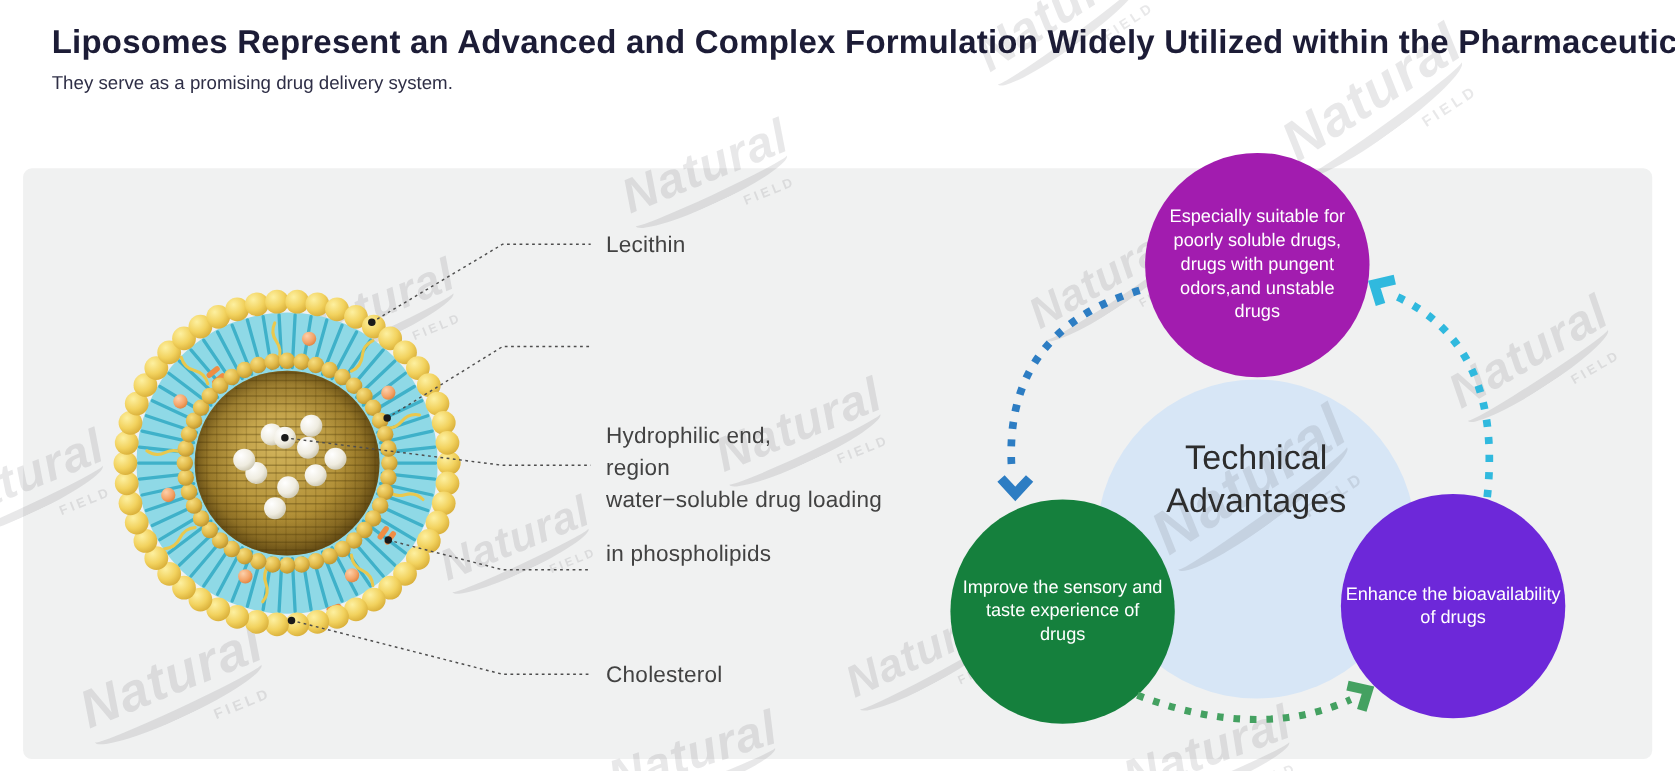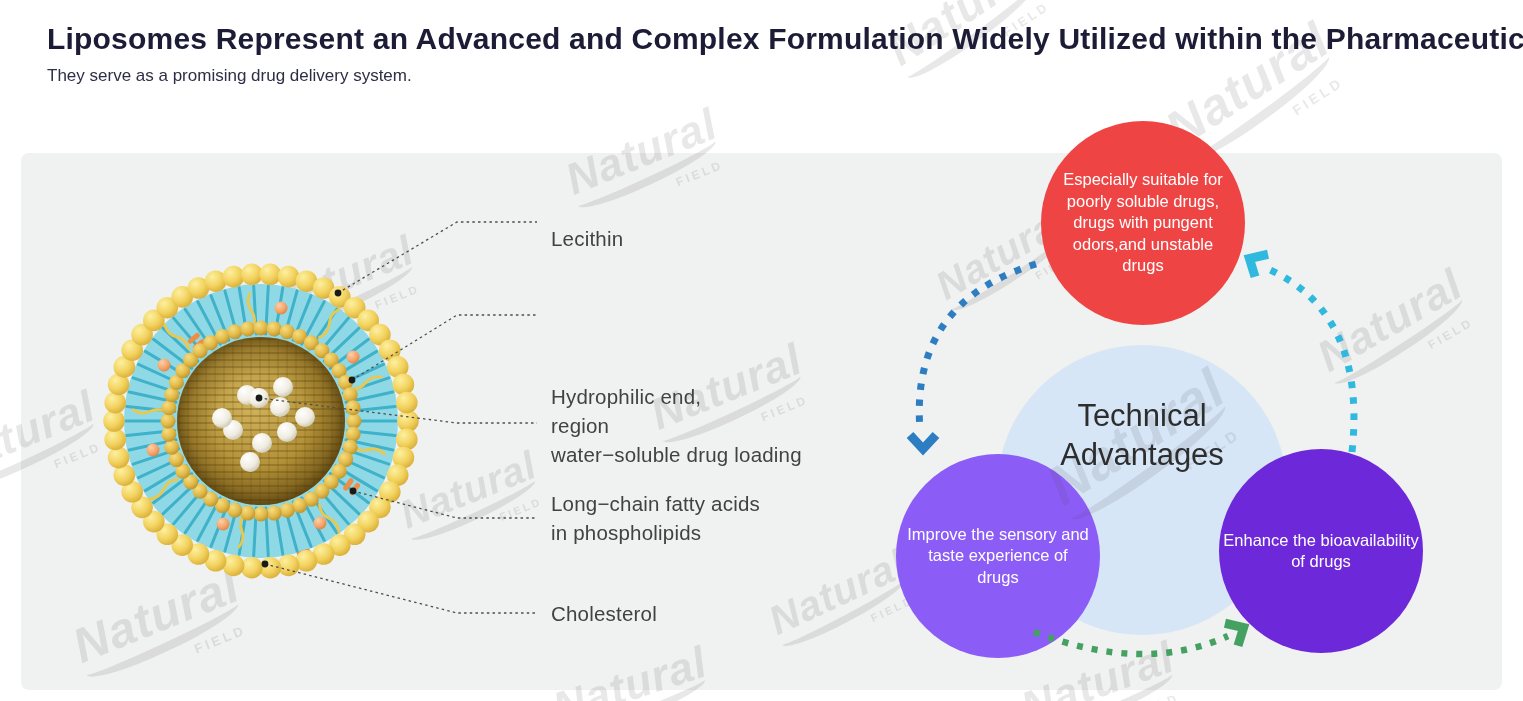--- a/index.html
+++ b/index.html
@@ -37,22 +37,22 @@
   .gfx{position:absolute; left:0; top:0; z-index:2; pointer-events:none;}
   .gfx-arrows{position:absolute; left:0; top:0; z-index:3; pointer-events:none;}
   
   .lipo-label{
     position:absolute; left:551px; z-index:5;
     font-size:20.5px; line-height:29px; color:#424242; letter-spacing:.2px; white-space:nowrap;
   }
   
   .circle{position:absolute; border-radius:50%; display:flex; align-items:center; justify-content:center; text-align:center;}
   .circle-center{left:997px; top:345px; width:290px; height:290px; background:#d7e6f6; z-index:2;}
-  .circle-top{left:1041px; top:121px; width:204px; height:204px; background:#ef4444; z-index:3;}
-  .circle-left{left:896px; top:454px; width:204px; height:204px; background:#8b5cf6; z-index:3;}
+  .circle-top{left:1041px; top:139px; width:204px; height:204px; background:#a21caf; z-index:3;}
+  .circle-left{left:864px; top:454px; width:204px; height:204px; background:#15803d; z-index:3;}
   .circle-right{left:1219px; top:449px; width:204px; height:204px; background:#6d28d9; z-index:3;}
   .circle-text{color:#ffffff; font-size:16.5px; line-height:21.5px;}
   .circle-top .circle-text{width:186px;}
   .circle-left .circle-text{width:182px;}
   .circle-right .circle-text{width:202px;}
   .tech-title{
     position:absolute; left:997px; top:396px; width:290px; z-index:5;
     text-align:center; font-size:31px; font-weight:normal; line-height:39px; color:#2d2d2d;
   }
 </style>
@@ -429,32 +429,31 @@
 
   <g fill="#1a1a1a">
     <circle cx="338" cy="293" r="3.4"></circle>
     <circle cx="352" cy="380" r="3.4"></circle>
     <circle cx="259" cy="398" r="3.4"></circle>
     <circle cx="353" cy="491" r="3.4"></circle>
     <circle cx="265" cy="564" r="3.4"></circle>
   </g>
 </svg>
 
-<div class="lipo-label" style="top:224px">
+<div class="lipo-label" style="top:208px">
   <div>Lecithin</div>
 </div>
 <div class="lipo-label" style="top:287px">
 </div>
 <div class="lipo-label" style="top:382px">
   <div>Hydrophilic end,</div>
   <div>region</div>
   <div>water−soluble drug loading</div>
 </div>
 <div class="lipo-label" style="top:489px">
-  <div>Long−chain fatty acids</div>
   <div>in phospholipids</div>
 </div>
 <div class="lipo-label" style="top:599px">
   <div>Cholesterol</div>
 </div>
 
 <div class="circle circle-center"></div>
 <div class="circle circle-top">
   <div class="circle-text">Especially suitable for poorly soluble drugs, drugs with pungent odors,and unstable drugs</div>
 </div>

